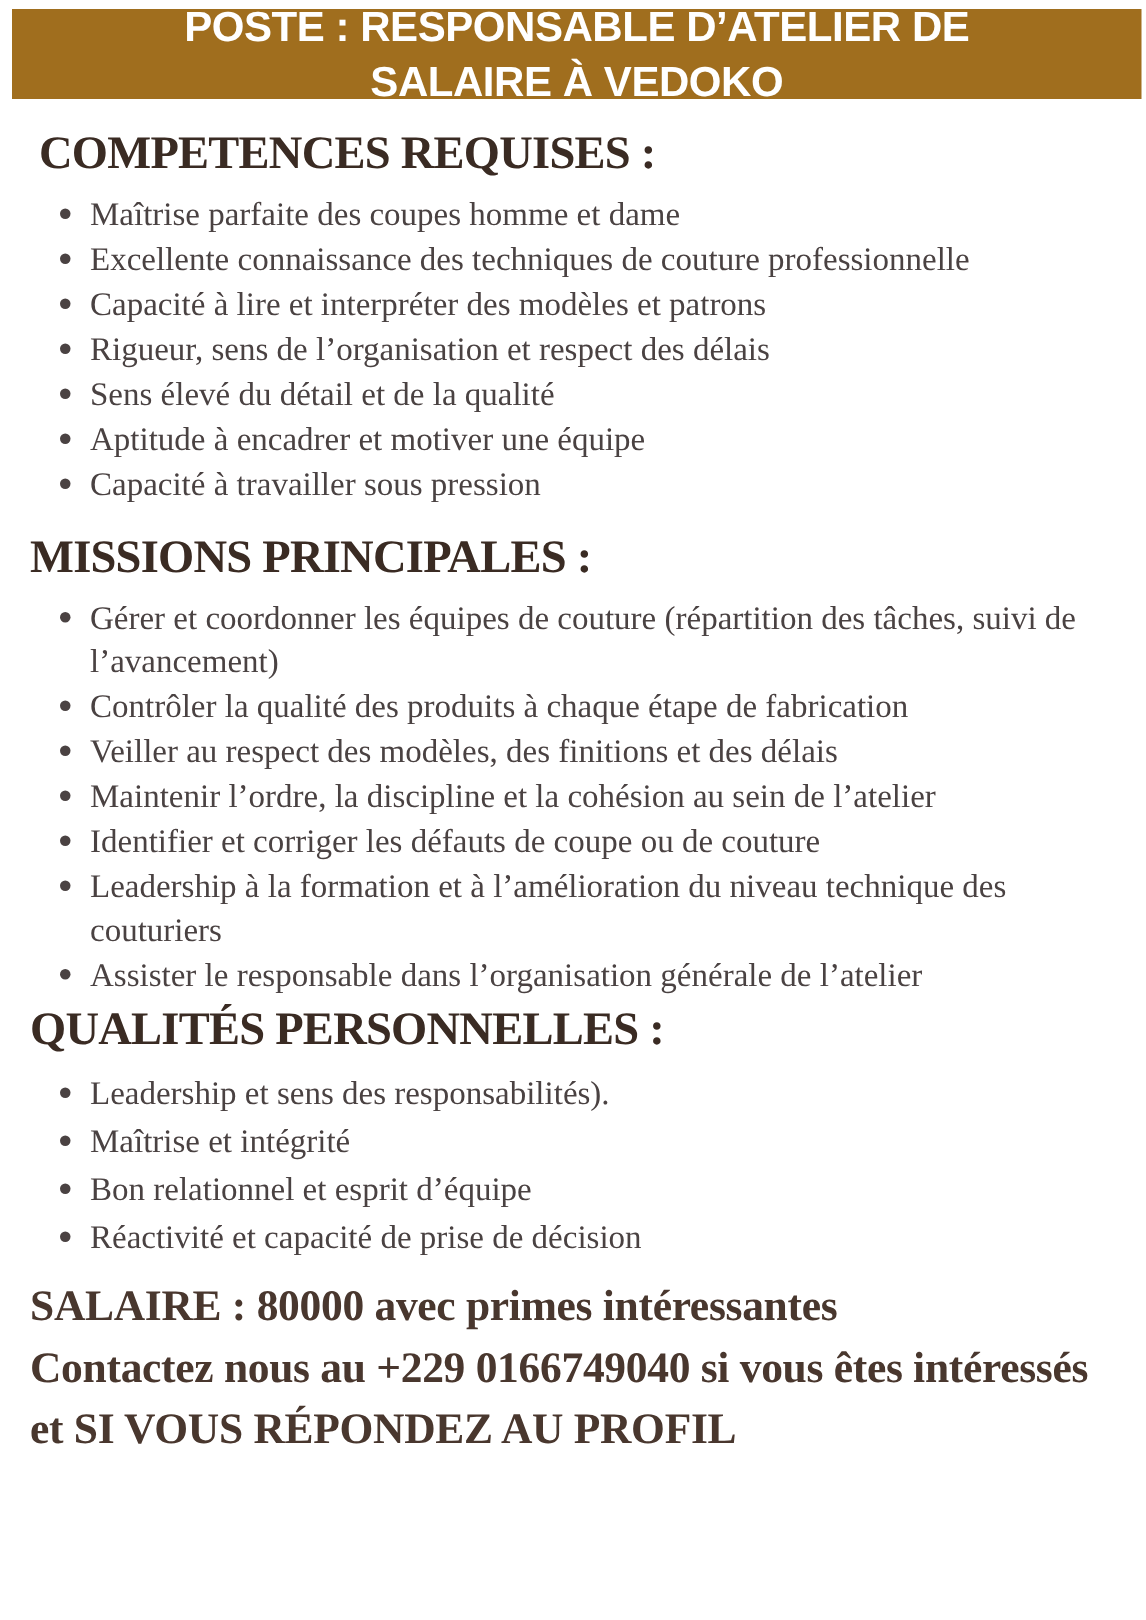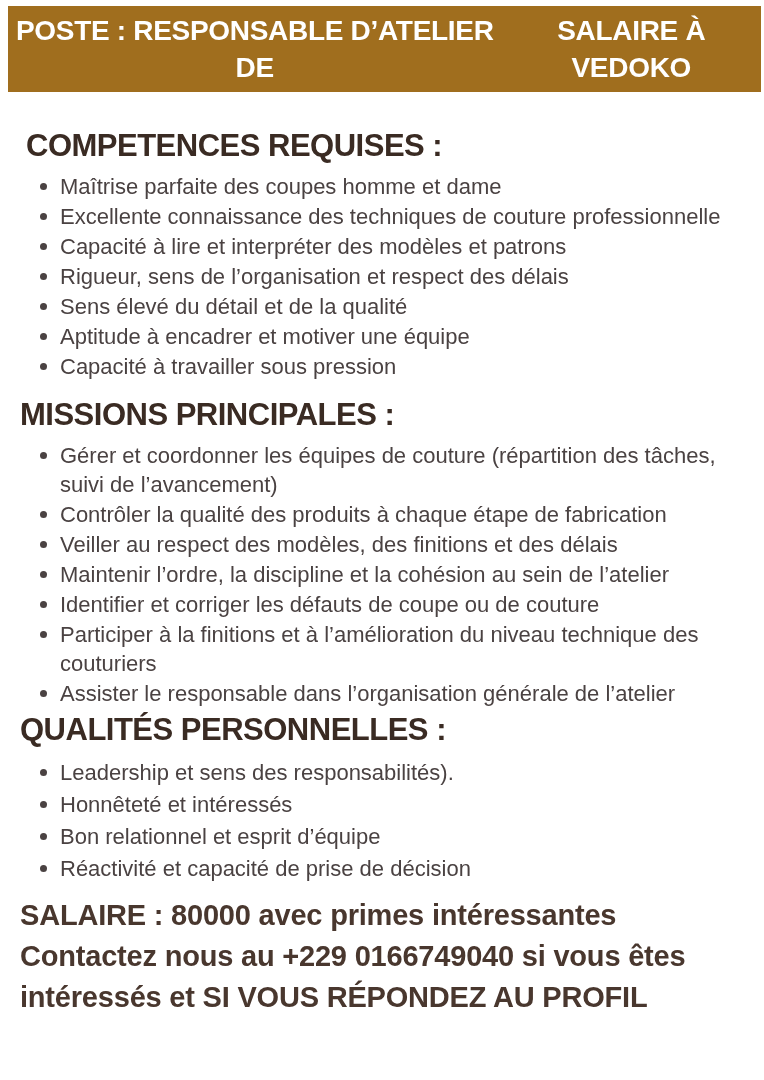--- a/index.html
+++ b/index.html
@@ -9,36 +9,36 @@
     height: 1080px;
     background: #ffffff;
     font-family: "Liberation Sans", "DejaVu Sans", sans-serif;
     overflow: hidden;
   }
   .page { width: 764px; height: 1080px; background: #ffffff; }
 
   
   .banner {
     margin: 6px 3px 0 8px;
-    height: 86px;
+    height: 60px;
     background: #a06e1e;
     color: #ffffff;
     display: flex;
-    flex-direction: row;
+    flex-direction: column;
     justify-content: center;
     align-items: center;
     text-align: center;
     font-weight: bold;
     font-size: 28px;
     line-height: 37px;
     letter-spacing: -0.3px;
   }
 
   
-  .content { padding: 24px 14px 0 20px; }
+  .content { padding: 6px 14px 0 20px; font-family: Liberation Serif, serif; }
 
   .section-heading {
     font-size: 31px;
     font-weight: 800;
     color: #3a2b23;
     letter-spacing: -0.5px;
     margin: 0;
     padding: 0;
   }
   .heading-1 { margin: 12px 0 8px 6px; }
@@ -108,30 +108,30 @@
     </section>
 
     <section>
       <h2 class="section-heading heading-2">MISSIONS PRINCIPALES  :</h2>
       <ul class="bullets">
         <li>Gérer et coordonner les équipes de couture (répartition des tâches, suivi de l’avancement)</li>
         <li>Contrôler la qualité des produits à chaque étape de fabrication</li>
         <li>Veiller au respect des modèles, des finitions et des délais</li>
         <li>Maintenir l’ordre, la discipline et la cohésion au sein de l’atelier</li>
         <li>Identifier et corriger les défauts de coupe ou de couture</li>
-        <li>Participer à la finitions et à l’amélioration du niveau technique des couturiers</li>
+        <li>Leadership à la formation et à l’amélioration du niveau technique des couturiers</li>
         <li>Assister le responsable dans l’organisation générale de l’atelier</li>
       </ul>
     </section>
 
     <section>
       <h2 class="section-heading heading-3">QUALITÉS PERSONNELLES :</h2>
       <ul class="bullets loose">
         <li>Leadership et sens des responsabilités).</li>
-        <li>Honnêteté et intéressés</li>
+        <li>Maîtrise et intégrité</li>
         <li>Bon relationnel et esprit d’équipe</li>
         <li>Réactivité et capacité de prise de décision</li>
       </ul>
     </section>
 
     <footer class="footer-block">
       <p>SALAIRE : 80000 avec primes intéressantes</p>
       <p>Contactez nous au +229 0166749040 si vous êtes intéressés et SI VOUS RÉPONDEZ AU PROFIL</p>
     </footer>
 

